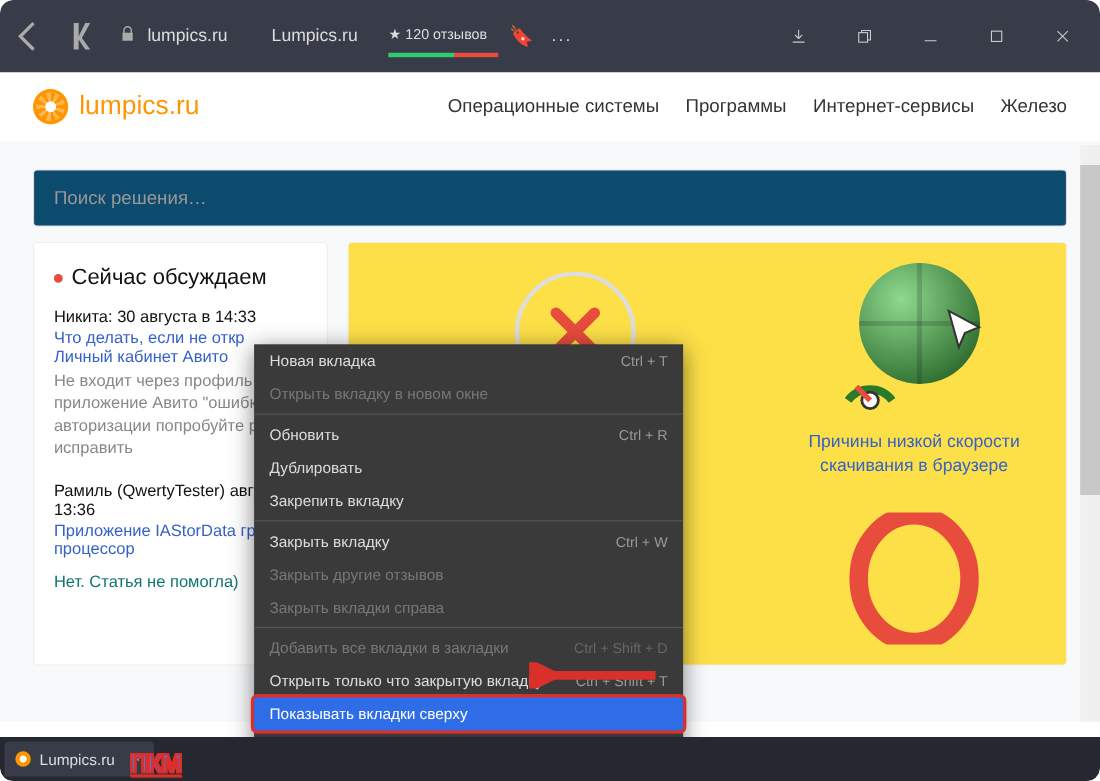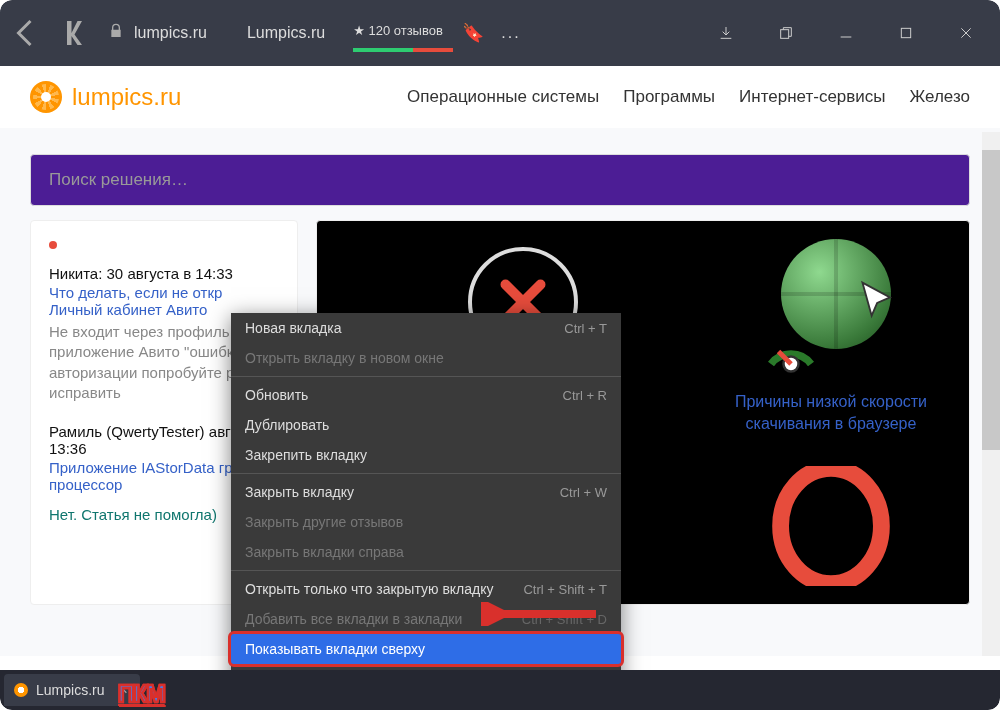--- a/index.html
+++ b/index.html
@@ -24,33 +24,33 @@
 .page { background: #f8f9fb; height: 590px; overflow: hidden; position: relative; }
 .header { background: #fff; height: 62px; display: flex; align-items: center; padding: 0 30px; gap: 10px; }
 .logo-icon { width: 32px; height: 32px; border-radius: 50%; background: radial-gradient(circle at center, #fff 20%, #ff9500 25%); position: relative; }
 .logo-icon::before { content: ""; position: absolute; inset: 3px; border-radius: 50%; background: repeating-conic-gradient(#ff9500 0 20deg, #ffb84d 20deg 40deg); }
 .logo-icon::after { content: ""; position: absolute; inset: 11px; border-radius: 50%; background: #fff; }
 .logo-text { color: #ff9500; font-size: 24px; font-weight: 500; }
 .nav { margin-left: auto; display: flex; gap: 24px; font-size: 17px; color: #333; }
 .nav-item { cursor: pointer; }
 
 .search-wrap { padding: 26px 30px 14px; }
-.search { width: 100%; height: 52px; border: 1px solid #ddd; border-radius: 4px; padding: 0 18px; font-size: 17px; color: #999; display: flex; align-items: center; background: #4c1d95; }
+.search { width: 100%; height: 52px; border: 1px solid #ddd; border-radius: 4px; padding: 0 18px; font-size: 17px; color: #999; display: flex; align-items: center; background: #0c4a6e; }
 
 .content { display: flex; gap: 18px; padding: 0 30px; }
 .sidebar { width: 268px; background: #fff; border: 1px solid #eee; border-radius: 4px; padding: 20px 18px; }
 .section-title { font-size: 20px; color: #111; margin-bottom: 16px; display: flex; align-items: center; gap: 8px; }
 .red-dot { width: 8px; height: 8px; border-radius: 50%; background: #e74c3c; }
 .post { font-size: 15px; margin-bottom: 20px; }
 .post .meta { color: #111; margin-bottom: 2px; }
 .post .link { color: #3561c8; cursor: pointer; }
 .post .body { color: #888; margin-top: 4px; line-height: 1.35; }
 .post .helped { color: #0f766e; margin-top: 13px; }
 
-.main { flex: 1; background: #000000; border: 1px solid #eee; border-radius: 4px; padding: 18px; display: flex; }
+.main { flex: 1; background: #fde047; border: 1px solid #eee; border-radius: 4px; padding: 18px; display: flex; }
 .article-left { flex: 1; display: flex; justify-content: center; padding-top: 8px; }
 .x-icon { width: 110px; height: 110px; border: 4px solid #ddd; border-radius: 50%; display: flex; align-items: center; justify-content: center; }
 .x-icon svg { width: 60px; height: 60px; }
 .article-right { width: 240px; text-align: center; }
 .globe { width: 140px; height: 140px; margin: 0 auto 12px; position: relative; }
 .globe-sphere { width: 110px; height: 110px; border-radius: 50%; background: radial-gradient(circle at 35% 30%, #8fd98f, #3a7a3a 70%, #1a4a1a); position: absolute; right: 10px; top: 0; }
 .globe-sphere::before { content: ""; position: absolute; inset: 0; border-radius: 50%; background: linear-gradient(transparent 48%, rgba(0,0,0,.15) 48% 52%, transparent 52%), linear-gradient(90deg, transparent 48%, rgba(0,0,0,.15) 48% 52%, transparent 52%); }
 .cursor { position: absolute; right: 0; top: 40px; }
 .cursor svg { width: 44px; height: 44px; fill: #fff; stroke: #333; stroke-width: 1; }
 .speedo { position: absolute; left: 0; bottom: 0; width: 60px; height: 60px; }
@@ -150,20 +150,21 @@
   <div class="search-wrap">
     <div class="search">
       <span>Поиск решения…</span>
     </div>
   </div>
 
   <div class="content">
     <div class="sidebar">
       <div class="section-title">
         <span class="red-dot"></span>
+        <span>Сейчас обсуждаем</span>
       </div>
       <div class="post">
         <div class="meta">Никита: 30 августа в 14:33</div>
         <div class="link">Что делать, если не откр</div>
         <div class="link">Личный кабинет Авито</div>
         <div class="body">Не входит через профиль приложение Авито "ошибка авторизации попробуйте раз,как исправить</div>
       </div>
       <div class="post">
         <div class="meta">Рамиль (QwertyTester) августа в 13:36</div>
         <div class="link">Приложение IAStorData грузит процессор</div>
@@ -230,27 +231,27 @@
       <span>Закрыть вкладку</span>
       <span class="shortcut">Ctrl + W</span>
     </div>
     <div class="ctx-item disabled">
       <span>Закрыть другие отзывов</span>
     </div>
     <div class="ctx-item disabled">
       <span>Закрыть вкладки справа</span>
     </div>
     <div class="ctx-sep"></div>
+    <div class="ctx-item disabled">
+      <span>Добавить все вкладки в закладки</span>
+      <span class="shortcut">Ctrl + Shift + D</span>
+    </div>
     <div class="ctx-item">
       <span>Открыть только что закрытую вкладку</span>
       <span class="shortcut">Ctrl + Shift + T</span>
-    </div>
-    <div class="ctx-item disabled">
-      <span>Добавить все вкладки в закладки</span>
-      <span class="shortcut">Ctrl + Shift + D</span>
     </div>
     <div class="ctx-item highlighted">
       <span>Показывать вкладки сверху</span>
     </div>
     <div class="ctx-item">
       <span>Отключить превью вкладок</span>
     </div>
   </div>
 
 <div class="red-arrow">

